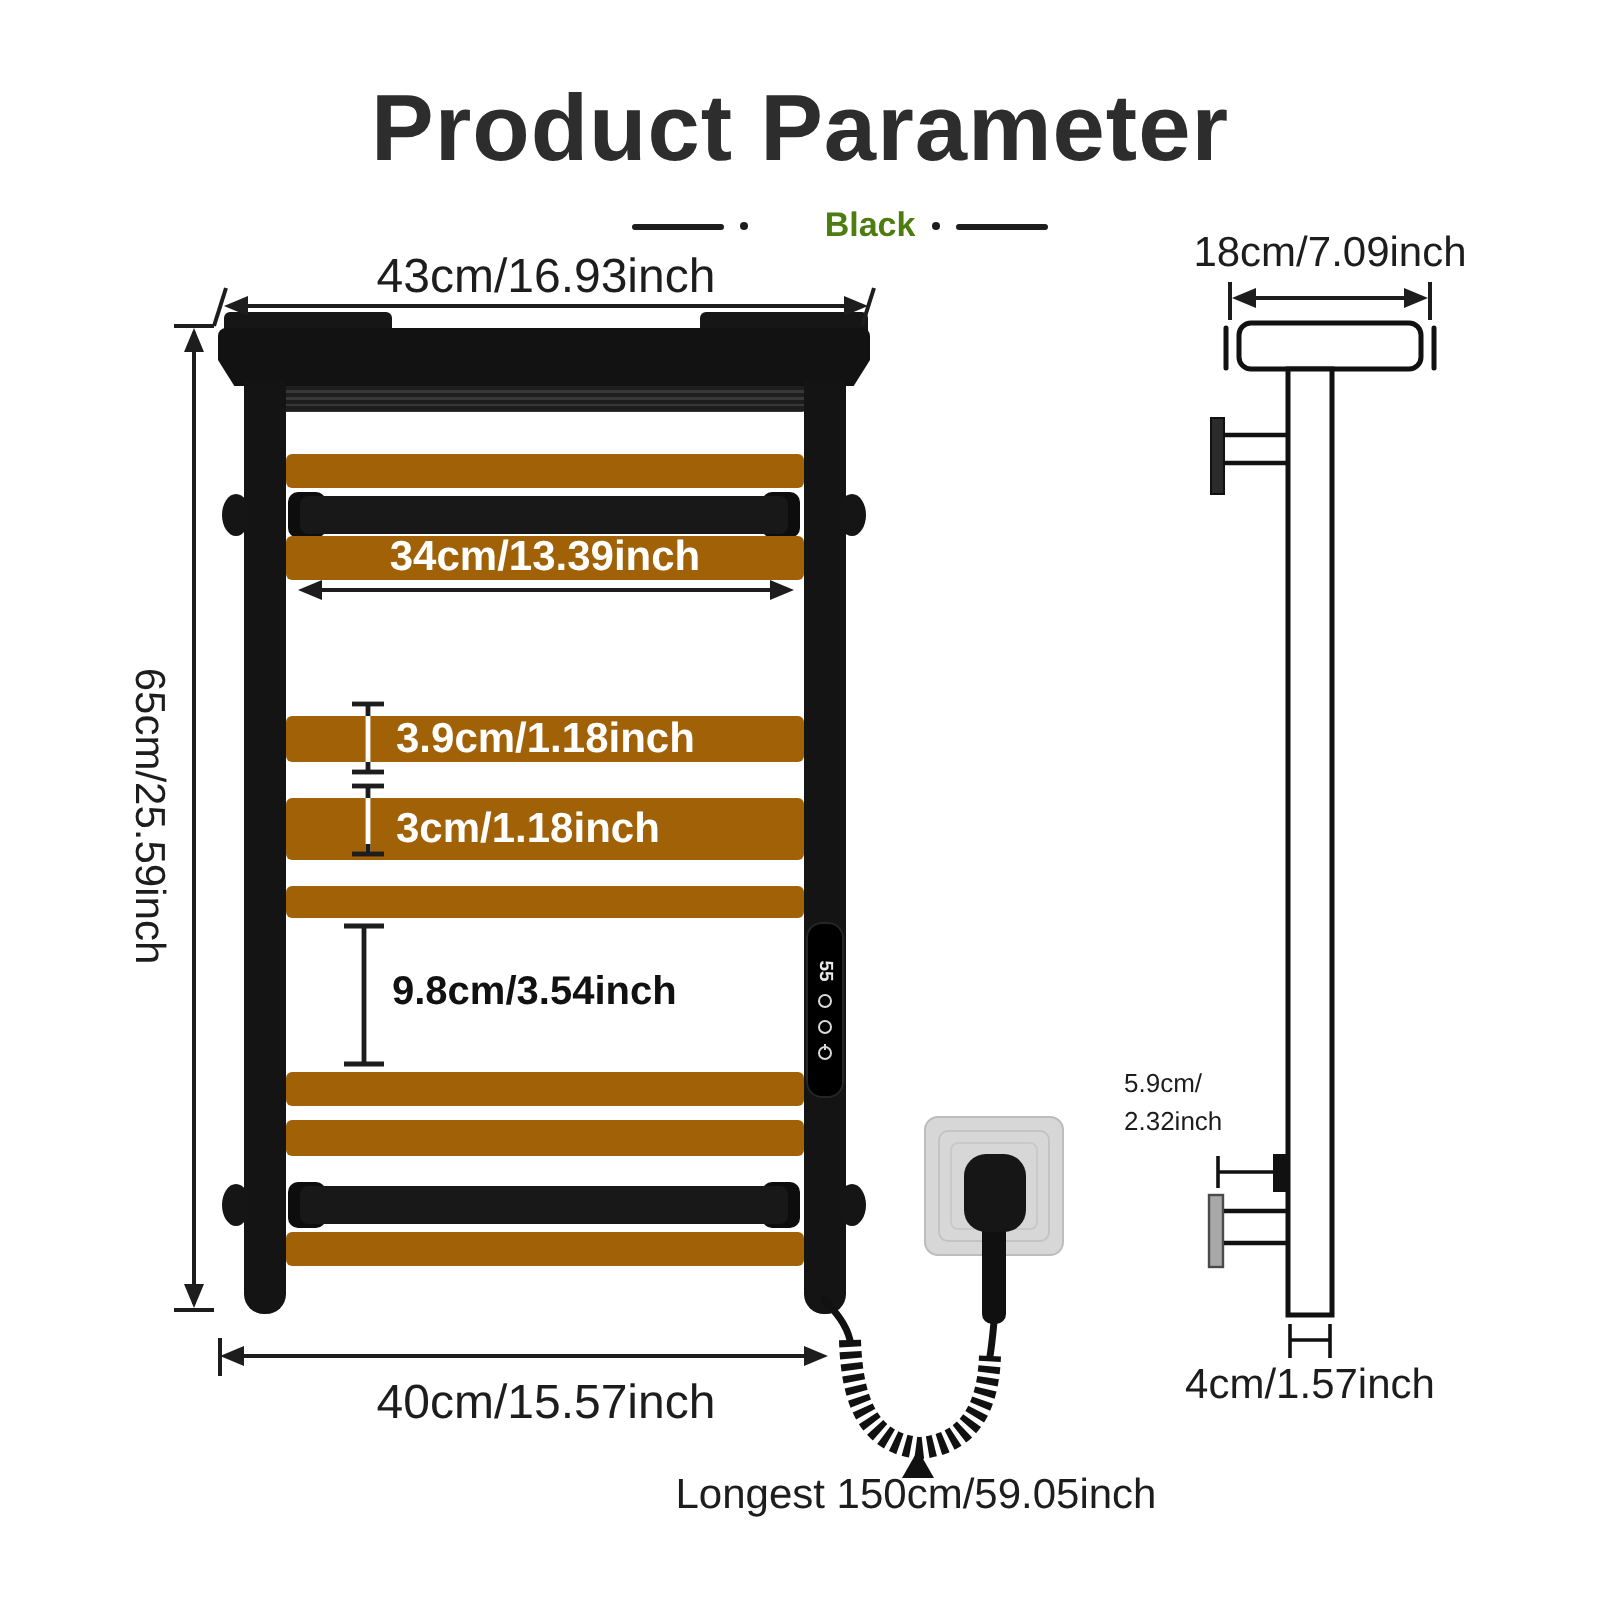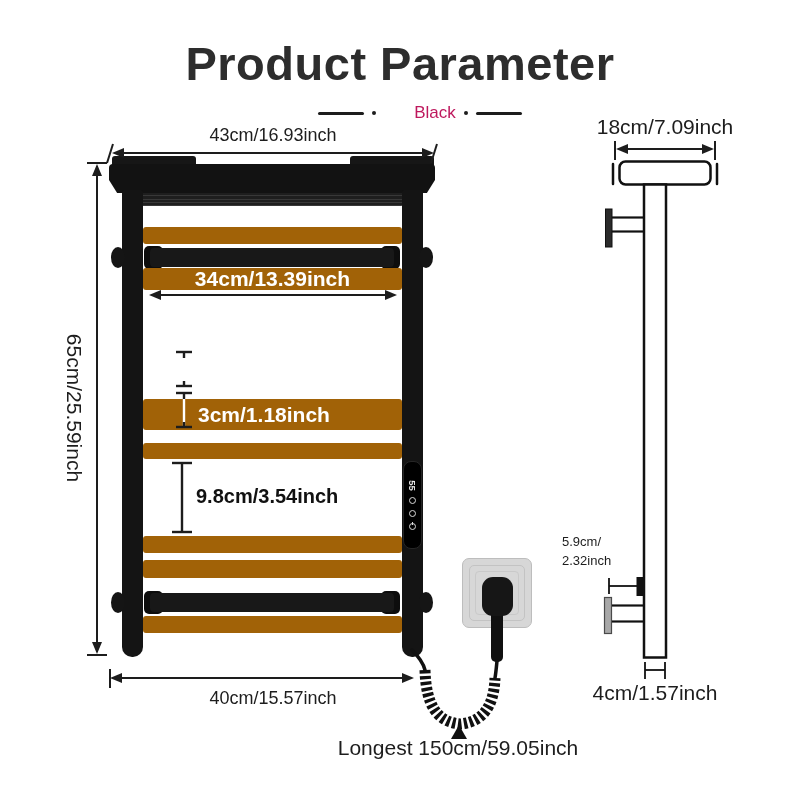--- a/index.html
+++ b/index.html
@@ -11,23 +11,23 @@
   
   .title{
     left:0;top:36px;width:800px;text-align:center;
     font-size:47px;font-weight:bold;letter-spacing:.5px;color:#2d2d2d;
   }
   .variant-row{
     left:0;top:103px;width:840px;display:flex;align-items:center;justify-content:center;gap:8px;
   }
   .variant-line{width:46px;height:3px;background:#1d1d1d;border-radius:2px;}
   .variant-dot{width:4px;height:4px;background:#1d1d1d;border-radius:50%;}
-  .variant-label{font-size:17px;font-weight:normal;color:#be185d;margin-left:30px;}
-  
-  .dim{font-size:18px;color:#1d1d1d;text-align:center;}
+  .variant-label{font-size:17px;font-weight:bold;color:#4d7c0f;margin-left:30px;}
+  
+  .dim{font-size:24px;color:#1d1d1d;text-align:center;}
   .dim-sm{font-size:21px;color:#1d1d1d;}
   .rot90{transform:rotate(90deg);transform-origin:center center;text-align:center;}
   .shelf-body{
     left:109px;top:164px;width:326px;height:29px;background:#121212;border-radius:4px;
     clip-path:polygon(0 0,100% 0,100% 55%,97.5% 100%,2.5% 100%,0 55%);
   }
   .shelf-tab{top:156px;height:11px;background:#161616;border-radius:3px 3px 0 0;}
   .slat-strip{
     left:140px;top:193px;width:264px;height:13px;border-radius:0 0 3px 3px;
     background:repeating-linear-gradient(to bottom,#1e1e1e 0 2.2px,#383838 2.2px 3.4px);
@@ -98,20 +98,23 @@
   <div class="abs knob-bump" style="left:111px;top:247px;"></div>
   <div class="abs knob-bump" style="left:419px;top:247px;"></div>
   <div class="abs knob-cap" style="left:144px;top:246px;"></div>
   <div class="abs knob-cap" style="left:381px;top:246px;"></div>
   <div class="abs bar-inset" style="top:248px;"></div>
 
   <div class="abs bar" style="top:268px;height:22px;">
     <div class="bar-label center">34cm/13.39inch</div>
   </div>
 
+  <div class="abs bar" style="top:358px;height:23px;">
+    <div class="bar-label" style="padding-left:55px;">3.9cm/1.18inch</div>
+  </div>
 
   <div class="abs bar" style="top:399px;height:31px;">
     <div class="bar-label" style="padding-left:55px;">3cm/1.18inch</div>
   </div>
 
   <div class="abs bar" style="top:443px;height:16px;"></div>
 
   <div class="abs gap-label" style="left:196px;top:485px;">9.8cm/3.54inch</div>
 
   <div class="abs bar" style="top:536px;height:17px;"></div>

